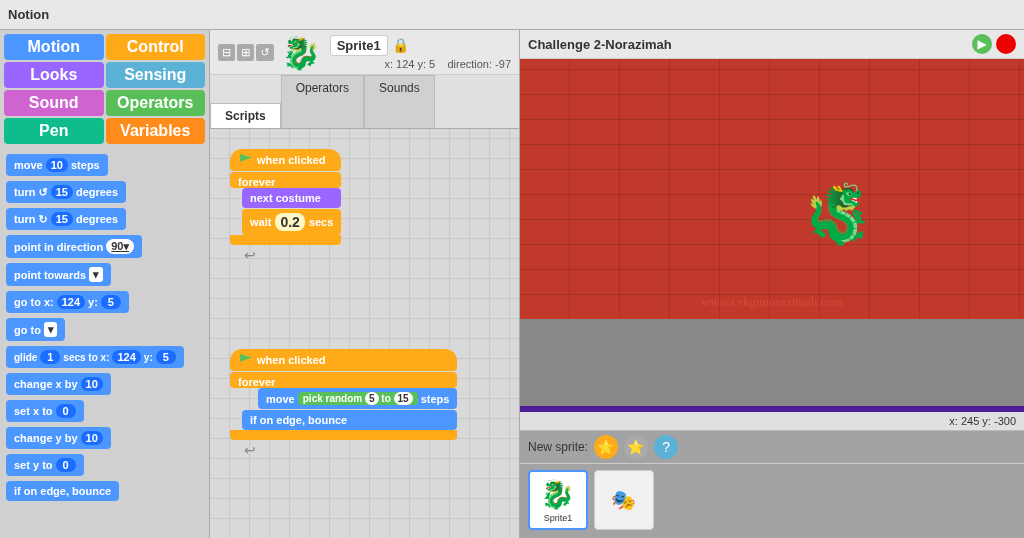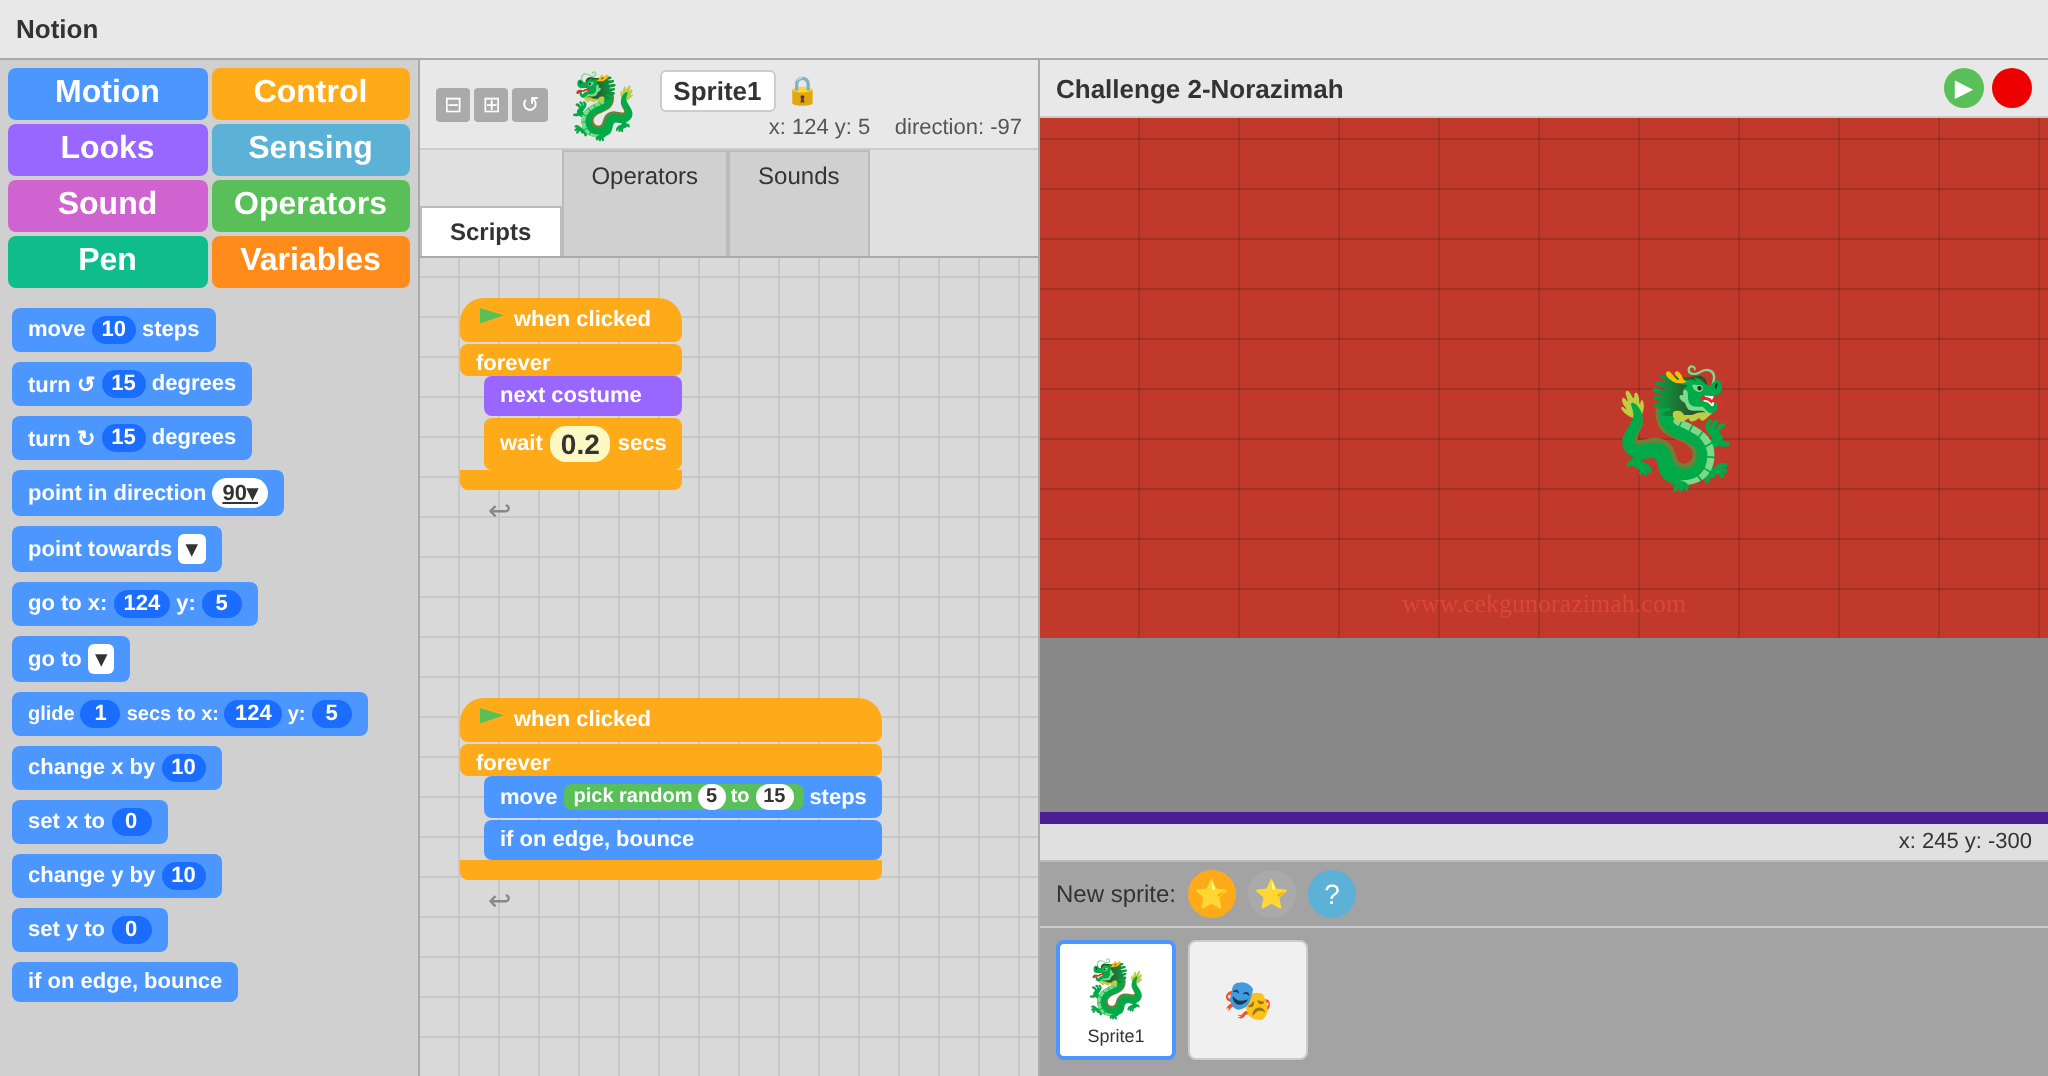--- a/index.html
+++ b/index.html
@@ -587,21 +587,21 @@
 
         <div style="display:flex;align-items:center;background:#FFAB19;border-radius:12px 12px 4px 4px;padding:5px 10px 5px 10px;font-size:11px;font-weight:bold;color:white;gap:5px;margin-bottom:1px;">
           <span style="display:inline-block;width:12px;height:12px;background:#59C059;clip-path:polygon(0 0, 100% 30%, 0 65%);"></span>
           when clicked
         </div>
 
         <div style="background:#FFAB19;border-radius:4px;padding:4px 8px 0 8px;font-size:11px;font-weight:bold;color:white;">forever</div>
 
         <div style="margin-left:12px;display:flex;flex-direction:column;gap:1px;">
 
-          <div style="background:#4C97FF;border-radius:4px;padding:4px 8px;font-size:11px;font-weight:bold;color:white;display:flex;align-items:center;gap:3px;flex-wrap:nowrap;">
+          <div style="background:#4C97FF;border-radius:4px;padding:4px 8px;font-size:11px;font-weight:bold;color:white;display:flex;align-items:center;gap:3px;flex-wrap:nowrap;margin-left:16px;">
             move
             <span style="background:#59C059;color:white;border-radius:4px;padding:1px 5px;font-size:10px;">pick random <span style="background:white;color:#333;border-radius:8px;padding:1px 4px;">5</span> to <span style="background:white;color:#333;border-radius:8px;padding:1px 4px;">15</span></span>
             steps
           </div>
 
           <div style="background:#4C97FF;border-radius:4px;padding:4px 8px;font-size:11px;font-weight:bold;color:white;">if on edge, bounce</div>
         </div>
 
         <div style="background:#FFAB19;border-radius:0 0 4px 4px;height:10px;width:100%;margin-bottom:2px;"></div>
 

